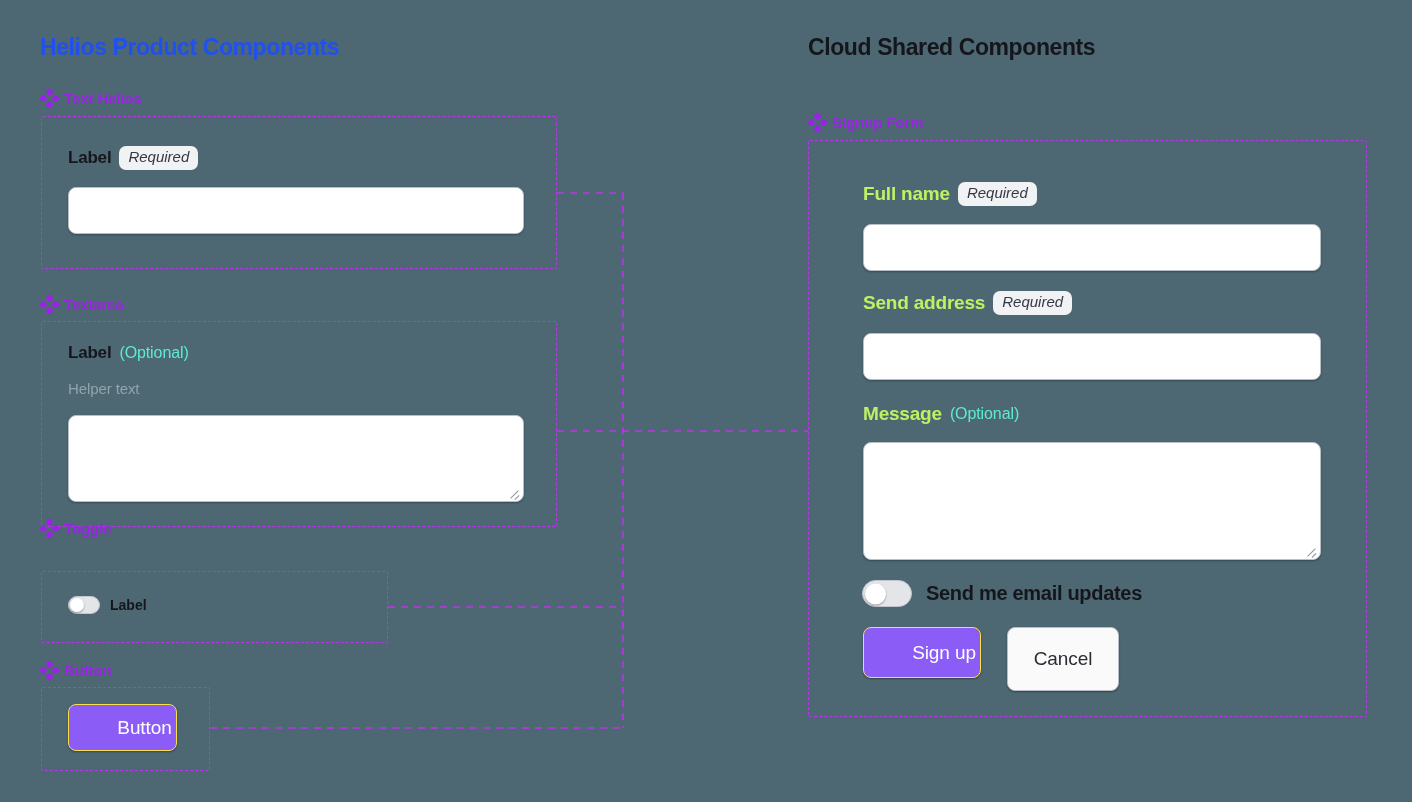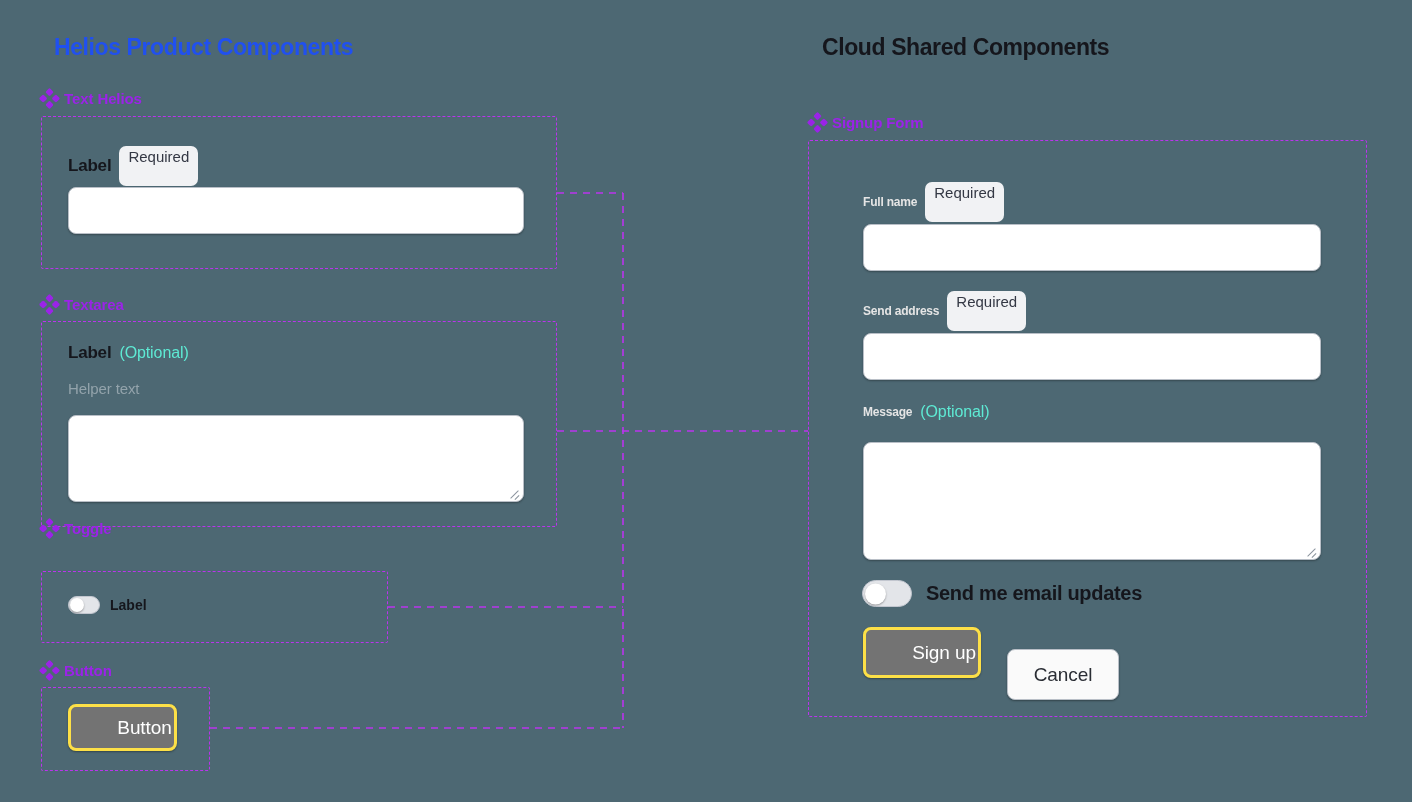--- a/index.html
+++ b/index.html
@@ -20,21 +20,20 @@
   
   #connectors { position:absolute; left:0; top:0; width:1412px; height:802px; pointer-events:none; }
 
   
   .col-title {
     position: absolute;
     font-size: 23px;
     font-weight: 700;
     letter-spacing: -0.4px;
     white-space: nowrap;
-    margin-left: 14px;
   }
   #title-left  { left:40px;  top:34px; color:#2050f0; }
   #title-right { left:808px; top:34px; color:#15161c; }
 
   
   .sec-label {
     position:absolute;
     display:flex;
     align-items:center;
     gap:7px;
@@ -78,33 +77,34 @@
     gap:8px;
     white-space:nowrap;
   }
   .fld-label {
     font-size:17px;
     font-weight:700;
     color:#15161c;
     letter-spacing:-0.2px;
   }
   .fld-label-lg {
-    font-size:12px;
+    font-size:19px;
     font-weight:700;
-    color:#e5e5e5;
+    color:#bef264;
     letter-spacing:-0.2px;
   }
   .badge {
     font-size:15px;
     font-weight:400;
     color:#343844;
     background:#f1f2f4;
     border-radius:7px;
-    padding:3px 9px 20px;
+    padding:3px 9px 4px;
     line-height:1.1;
+    font-style:italic;
   }
   .muted {
     font-size:16px;
     font-weight:400;
     color:#5eead4;
     letter-spacing:-0.1px;
   }
   .helper {
     position:absolute;
     font-size:15px;
@@ -179,23 +179,23 @@
     display:flex;
     align-items:center;
     justify-content:center;
     border-radius:8px;
     font-size:19px;
     font-weight:400;
     cursor:pointer;
     letter-spacing:-0.1px;
   }
   .btn-primary {
-    background:#737373;
+    background:#8b5cf6;
     color:#ffffff;
-    border:3px solid #fde047;
+    border:1px solid #fde047;
     box-shadow:0 1px 2px rgba(0,0,0,.35);
     padding-left:44px;
   }
   .btn-secondary {
     background:#fafafa;
     color:#2a2d34;
     border:1px solid #b9bfc7;
     box-shadow:0 1px 2px rgba(0,0,0,.35);
   }
 </style>
@@ -332,15 +332,15 @@
 
   <div class="toggle-row" style="left:862px; top:580px;">
     <span class="switch sw-lg">
       <span class="knob"></span>
     </span>
     <span class="tg-label-lg">Send me email updates</span>
   </div>
 
   <div class="btn btn-primary" style="left:863px; top:627px; width:118px; height:51px;">Sign up</div>
 
-  <div class="btn btn-secondary" style="left:1007px; top:649px; width:112px; height:51px;">Cancel</div>
+  <div class="btn btn-secondary" style="left:1007px; top:627px; width:112px; height:64px;">Cancel</div>
 
 </div>
 
 </body></html>

